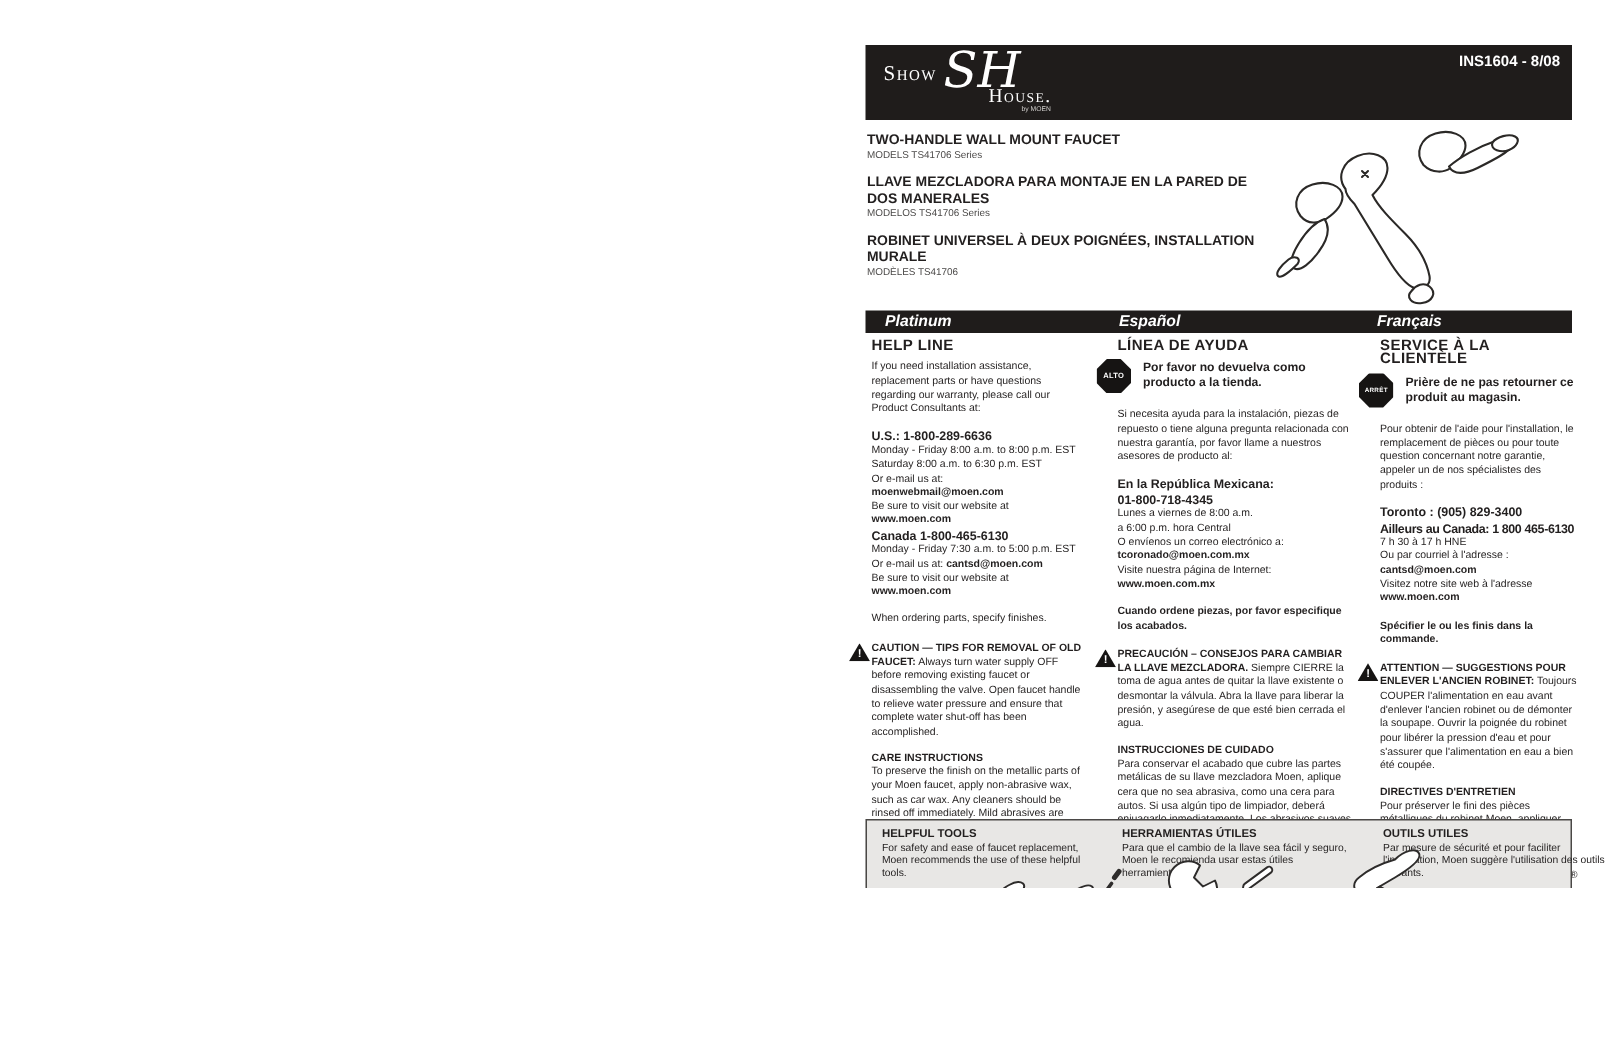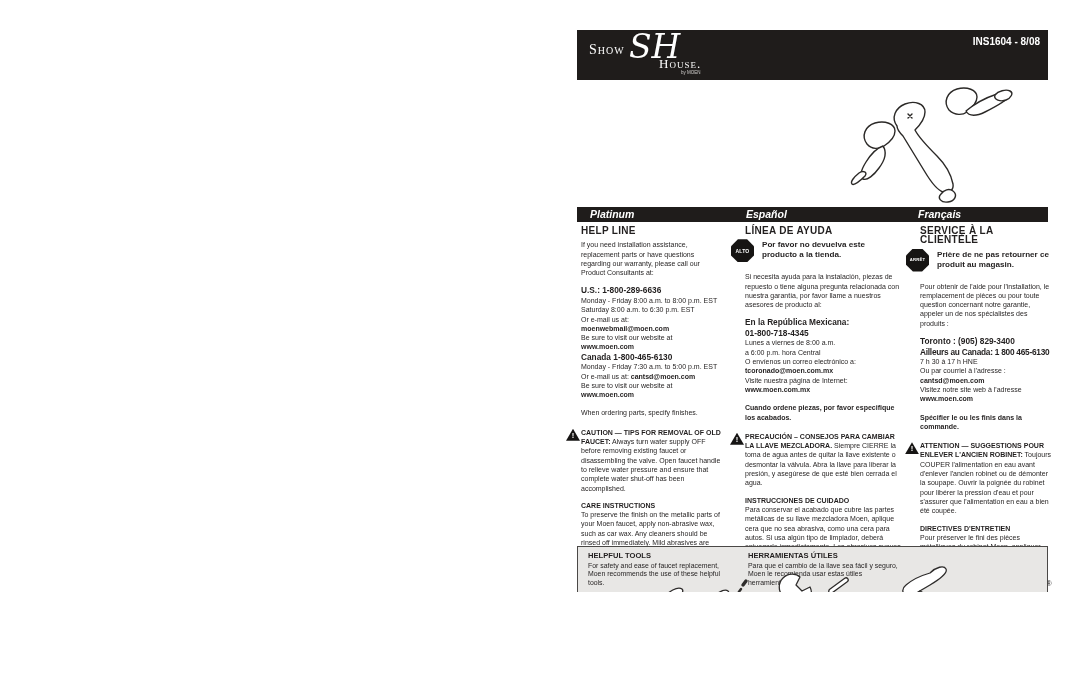--- a/index.html
+++ b/index.html
@@ -77,20 +77,28 @@
   <div class="abs header-bar">
     <div class="logo">
       <span class="logo-show">Show</span>
       <span class="logo-monogram">SH</span>
       <span class="logo-house">House.</span>
       <span class="logo-byline">by MOEN</span>
     </div>
     <div class="ins-number">INS1604 - 8/08</div>
   </div>
 
+  <div class="abs titles">
+    <p class="doc-title">TWO-HANDLE WALL MOUNT FAUCET</p>
+    <p class="models">MODELS TS41706 Series</p>
+    <p class="doc-title">LLAVE MEZCLADORA PARA MONTAJE EN LA PARED DE DOS MANERALES</p>
+    <p class="models">MODELOS TS41706 Series</p>
+    <p class="doc-title">ROBINET UNIVERSEL À DEUX POIGNÉES, INSTALLATION MURALE</p>
+    <p class="models">MODÈLES TS41706</p>
+  </div>
 
   <svg class="abs faucet" viewBox="0 0 195 125" fill="none" stroke="#2b2927" stroke-width="1.4" stroke-linejoin="round" stroke-linecap="round">
 
     <path fill="#fff" d="M104,28 C98,20 102,10 112,7 C122,4 132,8 132,15 C132,20 128,25 122,30 C118,33 110,34 104,28 Z"></path>
     <path fill="#fff" d="M121,29 C128,23 140,16 152,12 C160,9 166,9 164,14 C162,19 150,25 140,30 C132,34 124,35 121,29 Z"></path>
     <path fill="#fff" d="M150,13 C153,9 161,7 165,9 C169,11 166,16 161,18 C156,20 148,18 150,13 Z"></path>
 
     <path fill="#fff" d="M52,44 C46,36 50,26 60,22 C70,18 80,22 80,30 C80,36 76,42 70,48 C74,56 82,64 92,74 C100,82 106,92 108,102 C109,108 104,112 98,110 C92,108 86,100 80,90 C72,77 64,64 58,54 C54,50 52,47 52,44 Z"></path>
     <path fill="#fff" d="M96,112 C92,116 96,121 103,120 C110,119 113,113 108,109 C104,106 99,108 96,112 Z"></path>
     <path d="M63,32 l4,4 M67,32 l-4,4"></path>
@@ -131,21 +139,21 @@
     <p class="sub-title">CARE INSTRUCTIONS</p>
     <p class="para">To preserve the finish on the metallic parts of your Moen faucet, apply non-abrasive wax, such as car wax. Any cleaners should be rinsed off immediately. Mild abrasives are acceptable on Platinum and LifeShine® finishes.</p>
   </div>
 
   <div class="col col-es">
     <p class="col-heading">LÍNEA DE AYUDA</p>
     <div class="notice">
       <span class="stop-badge">
           <span>ALTO</span>
         </span>
-      <span>Por favor no devuelva este producto a la tienda.</span>
+      <span>Por favor no devuelva como producto a la tienda.</span>
     </div>
     <p class="para">Si necesita ayuda para la instalación, piezas de repuesto o tiene alguna pregunta relacionada con nuestra garantía, por favor llame a nuestros asesores de producto al:</p>
     <div class="phone">En la República Mexicana:</div>
     <div class="phone">01-800-718-4345</div>
     <div class="line">Lunes a viernes de 8:00 a.m.</div>
     <div class="line">a 6:00 p.m. hora Central</div>
     <div class="line">O envíenos un correo electrónico a:</div>
     <div class="line b">tcoronado@moen.com.mx</div>
     <div class="line">Visite nuestra página de Internet:</div>
     <div class="line b">www.moen.com.mx</div>
@@ -189,20 +197,24 @@
 
   <div class="abs tools-panel">
     <div class="tool-label tl-en">
       <span class="t">HELPFUL TOOLS</span>
       <span>For safety and ease of faucet replacement, Moen recommends the use of these helpful tools.</span>
     </div>
     <div class="tool-label tl-es">
       <span class="t">HERRAMIENTAS ÚTILES</span>
       <span>Para que el cambio de la llave sea fácil y seguro, Moen le recomienda usar estas útiles herramientas.</span>
     </div>
+    <div class="tool-label tl-fr">
+      <span class="t">OUTILS UTILES</span>
+      <span>Par mesure de sécurité et pour faciliter l'installation, Moen suggère l'utilisation des outils suivants.</span>
+    </div>
     <svg class="tools-art" viewBox="0 0 469 103" fill="none" stroke="#2e2c2b" stroke-width="1.3" stroke-linejoin="round" stroke-linecap="round">
 
       <g>
         <path fill="#fff" d="M70,72 C66,62 72,54 84,53 L114,55 C126,56 132,60 129,68 C126,76 114,81 102,79 L82,78 C75,77 72,76 70,72 Z"></path>
         <path d="M99,56 C100,62 100,70 98,78"></path>
         <path fill="#fff" d="M126,59 C134,48 146,41 150,44 C153,47 146,54 138,60 C133,64 128,64 126,59 Z"></path>
         <path fill="#fff" d="M84,53 C90,44 100,39 104,42 C107,45 101,50 95,54 Z"></path>
       </g>
 
       <g>

